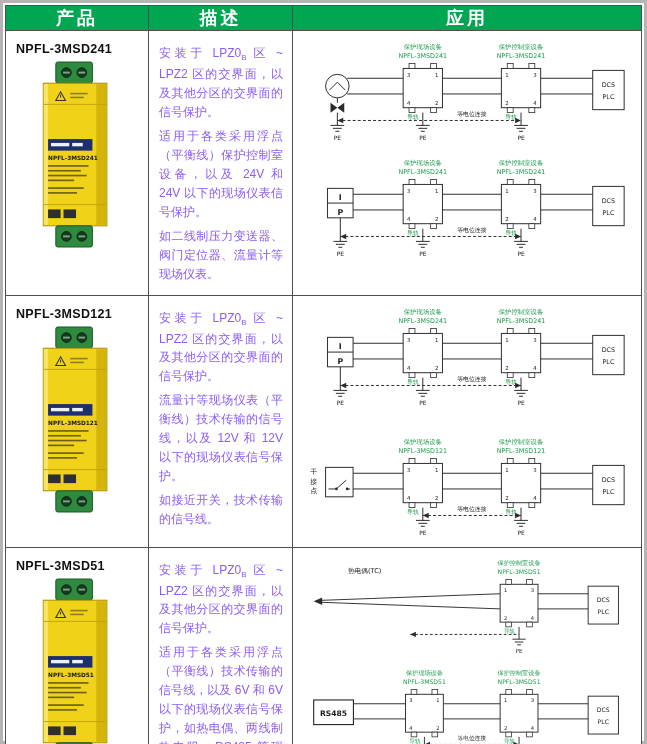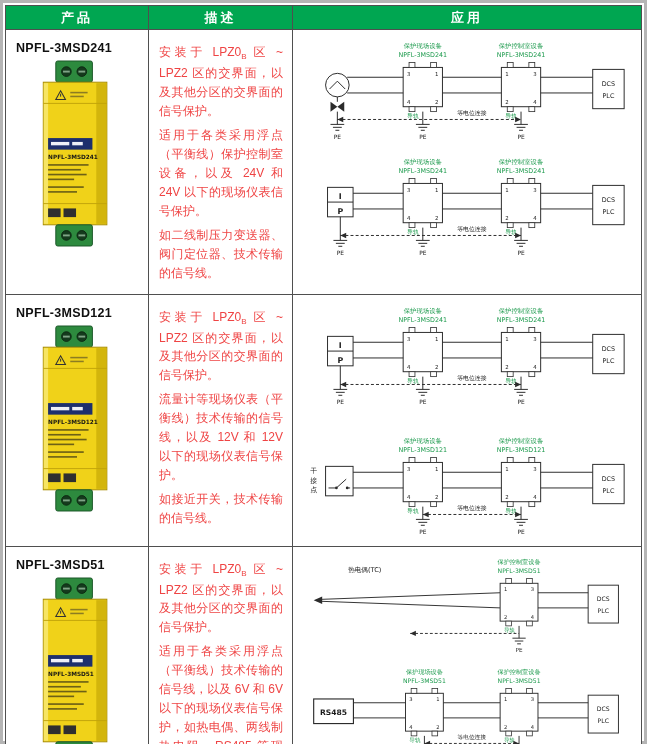--- a/index.html
+++ b/index.html
@@ -1,27 +1,27 @@
 <!DOCTYPE html>
 <html><head>
 <meta charset="utf-8">
 <style>
   *{box-sizing:border-box;margin:0;padding:0}
   html,body{width:647px;height:744px}
   body{background:#ffffff;font-family:"Liberation Sans","DejaVu Sans",sans-serif;overflow:hidden}
   .page{width:647px;height:744px;background:#fff;border:3px solid #b5b5b5;padding:2px}
   table.cat{width:100%;height:100%;border-collapse:collapse;table-layout:fixed}
   .cat th,.cat td{border:1px solid #4f4f4f}
-  .cat th{background:#00a651;color:#fff;font-size:13px;font-weight:700;height:24px;letter-spacing:3px}
+  .cat th{background:#00a651;color:#fff;font-size:18px;font-weight:700;height:24px;letter-spacing:3px}
   .cat td{vertical-align:top;background:#fff}
   tr.r0{height:236px}
   tr.r1{height:252px}
   .model{font-weight:700;font-size:12.5px;color:#101010;padding:11px 0 0 10px;letter-spacing:.3px}
   .device{display:flex;justify-content:center;margin-top:4px}
-  td.desc{padding:13px 9px 6px 10px;font-size:12px;line-height:1.58;color:#ef4444;text-align:justify}
+  td.desc{padding:13px 9px 6px 10px;font-size:12px;line-height:1.58;color:#8b5cf6;text-align:justify}
   td.desc p{margin-bottom:5px}
   sub{font-size:8px}
   td.app{padding:4px 2px 2px 2px}
   .diagram{width:338px;height:110px;margin:2px auto 0}
   .diagram svg{width:100%;height:100%}
   tr.r0 .diagram+.diagram{margin-top:6px}
   tr.r1 .diagram+.diagram{margin-top:20px}
   tr.r2 .diagram{height:106px}
   tr.r2 .diagram+.diagram{margin-top:4px}
   svg text{font-family:"DejaVu Sans","Liberation Sans",sans-serif}
@@ -80,21 +80,21 @@
                 <circle cx="44" cy="183" r="5" fill="#153a1d" stroke="#0c2912"></circle>
                 <rect x="40.5" y="182" width="7" height="2" fill="#7fa486"></rect>
                 <circle cx="60" cy="183" r="5" fill="#153a1d" stroke="#0c2912"></circle>
                 <rect x="56.5" y="182" width="7" height="2" fill="#7fa486"></rect>
               </svg>
             </div>
         </td>
         <td class="desc">
           <p><span>安装于 LPZ0</span><sub>B</sub><span> 区 ~ LPZ2 区的交界面，以及其他分区的交界面的信号保护。</span></p>
           <p>适用于各类采用浮点（平衡线）保护控制室设备，以及 24V 和 24V 以下的现场仪表信号保护。</p>
-          <p>如二线制压力变送器、阀门定位器、技术传输的信号线。</p>
+          <p>如二线制压力变送器、阀门定位器、流量计等现场仪表。</p>
         </td>
         <td class="app">
           <div class="diagram"><svg viewBox="0 0 340 112" preserveAspectRatio="xMidYMid meet">
                 <circle cx="38" cy="50" r="12" fill="none" stroke="#2b2b2b"></circle>
                 <line x1="30" y1="54" x2="38" y2="46" stroke="#2b2b2b" stroke-width="1"></line>
                 <line x1="38" y1="46" x2="46" y2="54" stroke="#2b2b2b" stroke-width="1"></line>
                 <line x1="38" y1="62" x2="38" y2="67" stroke="#2b2b2b" stroke-width="1"></line>
                 <polygon points="31,67 31,77 38,72" fill="#2b2b2b"></polygon>
                 <polygon points="45,67 45,77 38,72" fill="#2b2b2b"></polygon>
                 <text x="125" y="12" font-size="6.5" fill="#1e9b4e" text-anchor="middle">保护现场设备</text>

